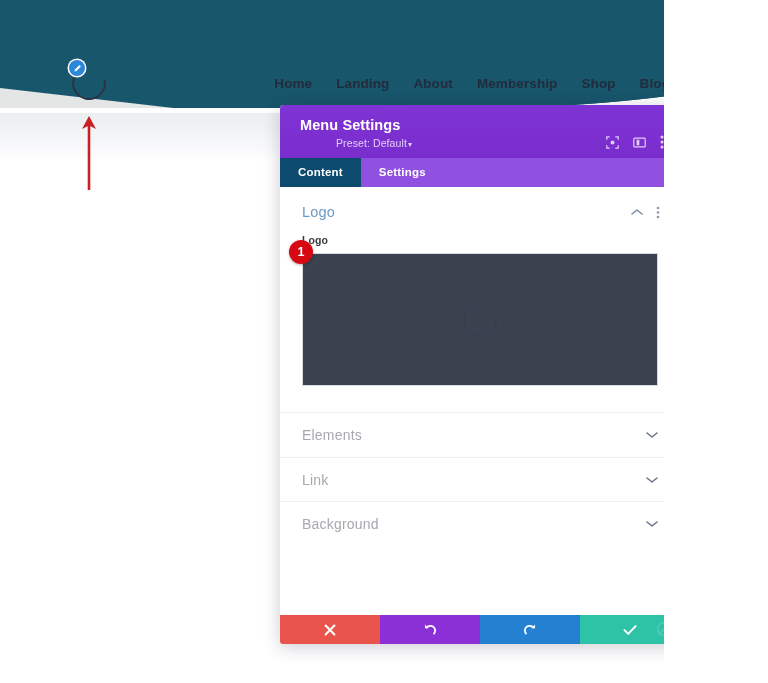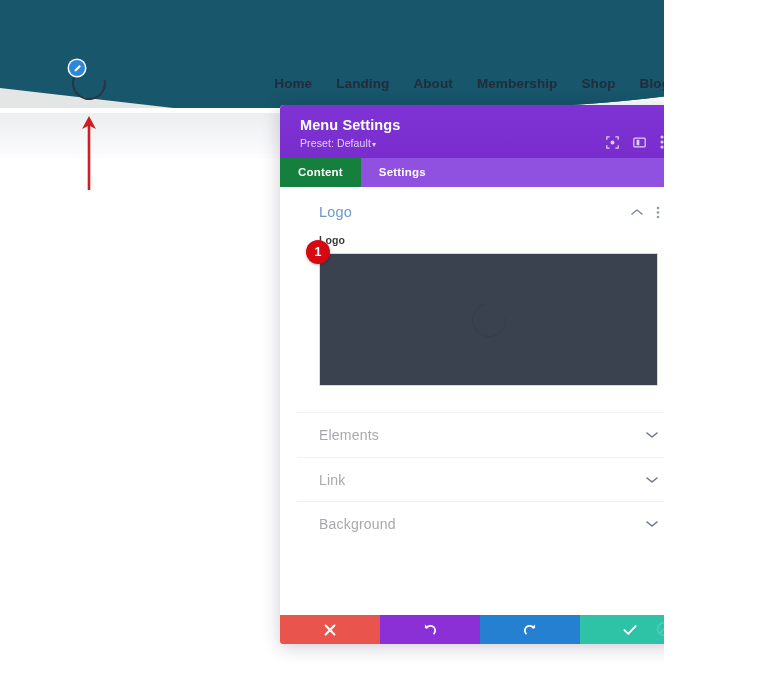--- a/index.html
+++ b/index.html
@@ -129,20 +129,21 @@
     font-size: 14.5px;
     font-weight: bold;
     line-height: 1.2;
     letter-spacing: 0.1px;
   }
   .modal-preset {
     color: #e2cdf6;
     font-size: 10.5px;
     margin-top: 3px;
     letter-spacing: 0.1px;
+    margin-left: 36px;
   }
   .modal-preset .caret { font-size: 8px; margin-left: 1px; }
 
   .head-icons {
     display: flex;
     align-items: center;
     gap: 14px;
     padding-top: 3px;
   }
   .head-icons .hi { display:flex; align-items:center; justify-content:center; cursor:pointer; }
@@ -155,28 +156,27 @@
   .tab {
     padding: 0 18px;
     height: 29px;
     line-height: 29px;
     font-size: 11.5px;
     font-weight: bold;
     color: #ffffff;
     letter-spacing: 0.2px;
     cursor: pointer;
   }
-  .tab.active { background: #15803d; }
+  .tab.active { background: #0c4a6e; }
 
   .modal-body {
     background: #ffffff;
     position: relative;
     height: 428px;
     overflow: hidden;
-    padding-left: 17px;
   }
 
   .section-head {
     display: flex;
     align-items: center;
     justify-content: space-between;
     padding: 17px 20px 14px 22px;
   }
   .section-head .st {
     font-size: 14.5px;

